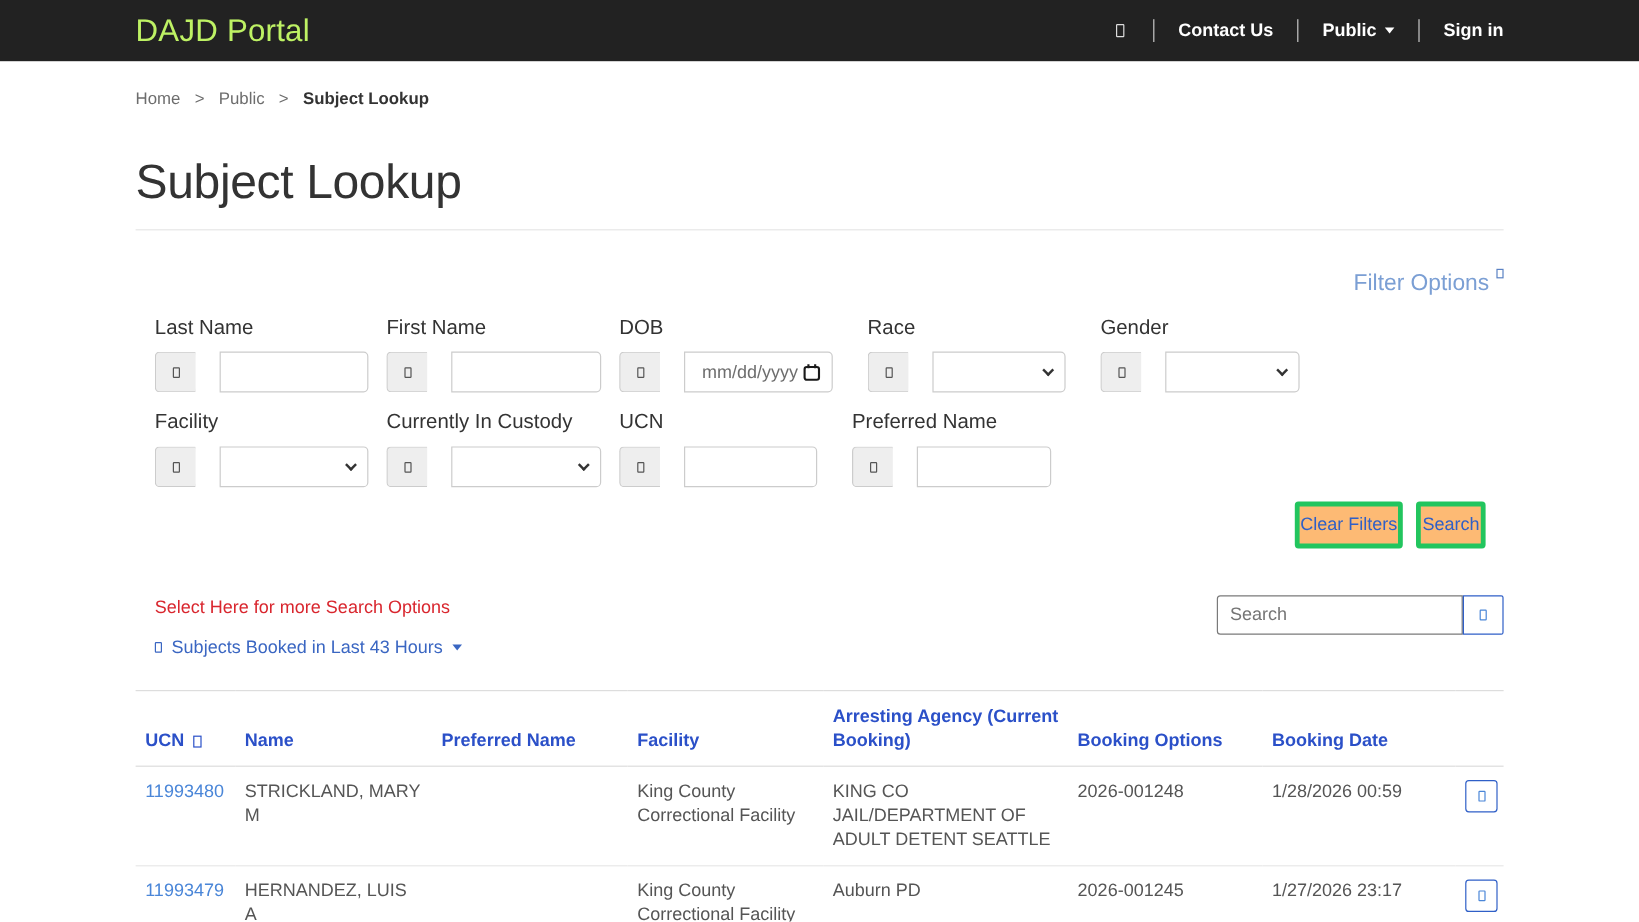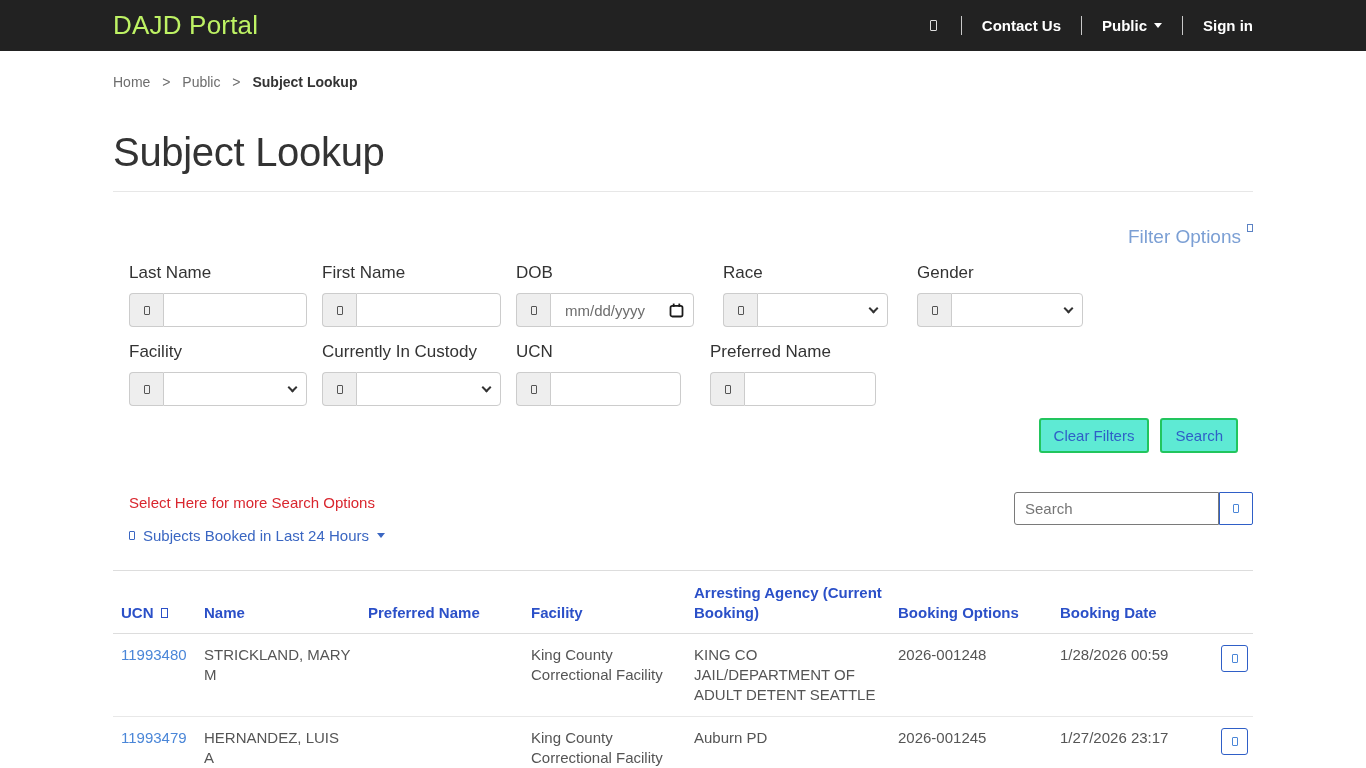--- a/index.html
+++ b/index.html
@@ -31,37 +31,37 @@
   h1.page-title { margin-top: 40px; font-size: 40px; font-weight: 400; color: #333; letter-spacing: -0.3px; }
   hr.rule { border: 0; border-top: 1px solid #e7e7e7; margin-top: 16px; }
 
   
   .filter-options { text-align: right; margin-top: 34px; font-size: 19px; color: #7b9fd4; }
   .filter-options .sup-box { display: inline-block; width: 6px; height: 8px; border: 1px solid #5b82c4;
     vertical-align: top; margin-left: 6px; margin-top: -2px; }
   .filter-row { display: flex; padding-left: 16px; margin-top: 15px; }
   .field { margin-right: 15px; }
   .flabel { font-size: 17px; color: #333; margin-bottom: 10px; }
-  .igroup { display: flex; height: 34px; }
+  .igroup { display: flex; height: 34px; gap: 20px; }
   .addon { width: 34px; flex: 0 0 34px; background: #eeeeee; border: 1px solid #ccc; border-right: 0;
     border-radius: 4px 0 0 4px; display: flex; align-items: center; justify-content: center; color: #555; }
   .igroup input[type=text] { flex: 1; min-width: 0; border: 1px solid #ccc; border-radius: 0 4px 4px 0;
     padding: 0 8px; font-size: 15px; color: #333; outline: none; font-family: inherit; }
   .selwrap { position: relative; flex: 1; min-width: 0; }
   .selwrap select { width: 100%; height: 34px; border: 1px solid #ccc; border-radius: 0 4px 4px 0;
     background: #fff; appearance: none; -webkit-appearance: none; padding: 0 8px; font-family: inherit; }
   .chev { position: absolute; right: 11px; top: 12px; width: 7px; height: 7px;
     border-right: 2px solid #333; border-bottom: 2px solid #333; transform: rotate(45deg); pointer-events: none; }
   .datefake { flex: 1; min-width: 0; border: 1px solid #ccc; border-radius: 0 4px 4px 0; background: #fff;
     display: flex; align-items: center; padding: 0 9px 0 14px; cursor: text; }
   .dob-ph { color: #6e6e6e; font-size: 15px; flex: 1; }
 
   .actions { display: flex; justify-content: flex-end; gap: 11px; margin-top: 12px; padding-right: 15px; }
-  .btn { background: #5eead4; border: 2px solid #22c55e; color: #2f5fc7; font-size: 15px; font-family: inherit;
-    padding: 7px 13px; border-radius: 3px; cursor: pointer; }
+  .btn { background: #fdba74; border: 4px solid #22c55e; color: #2f5fc7; font-size: 15px; font-family: inherit;
+    padding: 7px 1px; border-radius: 3px; cursor: pointer; }
 
   
   .search-section { display: flex; justify-content: space-between; align-items: flex-start;
     margin-top: 41px; padding-left: 16px; }
   .red-note { color: #d9262e; font-size: 15px; }
   .booked-link { margin-top: 16px; color: #3a66c2; font-size: 15px; display: inline-flex; align-items: center; gap: 8px; }
   .tsearch { display: flex; margin-top: -2px; }
   .tsearch input { width: 205px; height: 33px; border: 1px solid #7a7a7a; border-radius: 3px 0 0 3px;
     padding: 0 10px; font-size: 15px; color: #333; outline: none; font-family: inherit; }
   .tsearch button { width: 34px; height: 33px; margin-left: 0px; background: #fff; border: 1px solid #2f5fc7;
@@ -230,21 +230,21 @@
   <div class="actions">
     <button class="btn">Clear Filters</button>
     <button class="btn">Search</button>
   </div>
 
   <div class="search-section">
     <div>
       <div class="red-note">Select Here for more Search Options</div>
       <a class="booked-link">
         <span class="tofu tofu-sm" style="color:#3a66c2"></span>
-        <span>Subjects Booked in Last 24 Hours</span>
+        <span>Subjects Booked in Last 43 Hours</span>
         <span class="caret"></span>
       </a>
     </div>
     <div class="tsearch">
       <input type="text" placeholder="Search" style="">
       <button>
           <span class="tofu tofu-sm"></span>
         </button>
     </div>
   </div>

